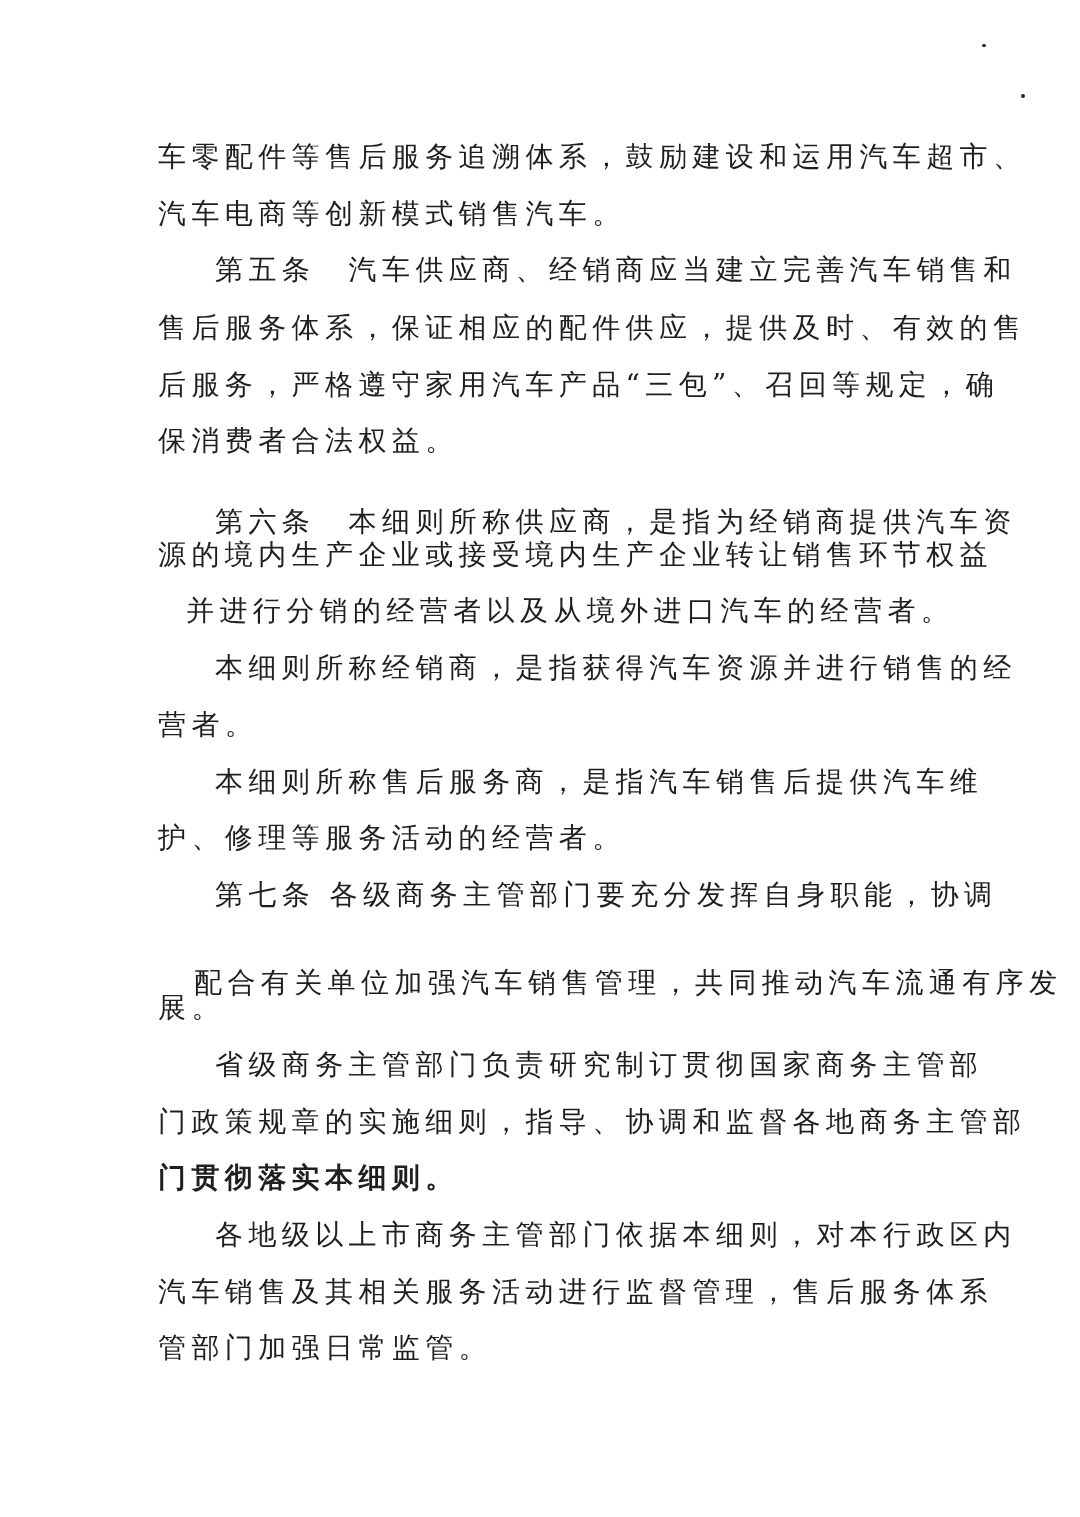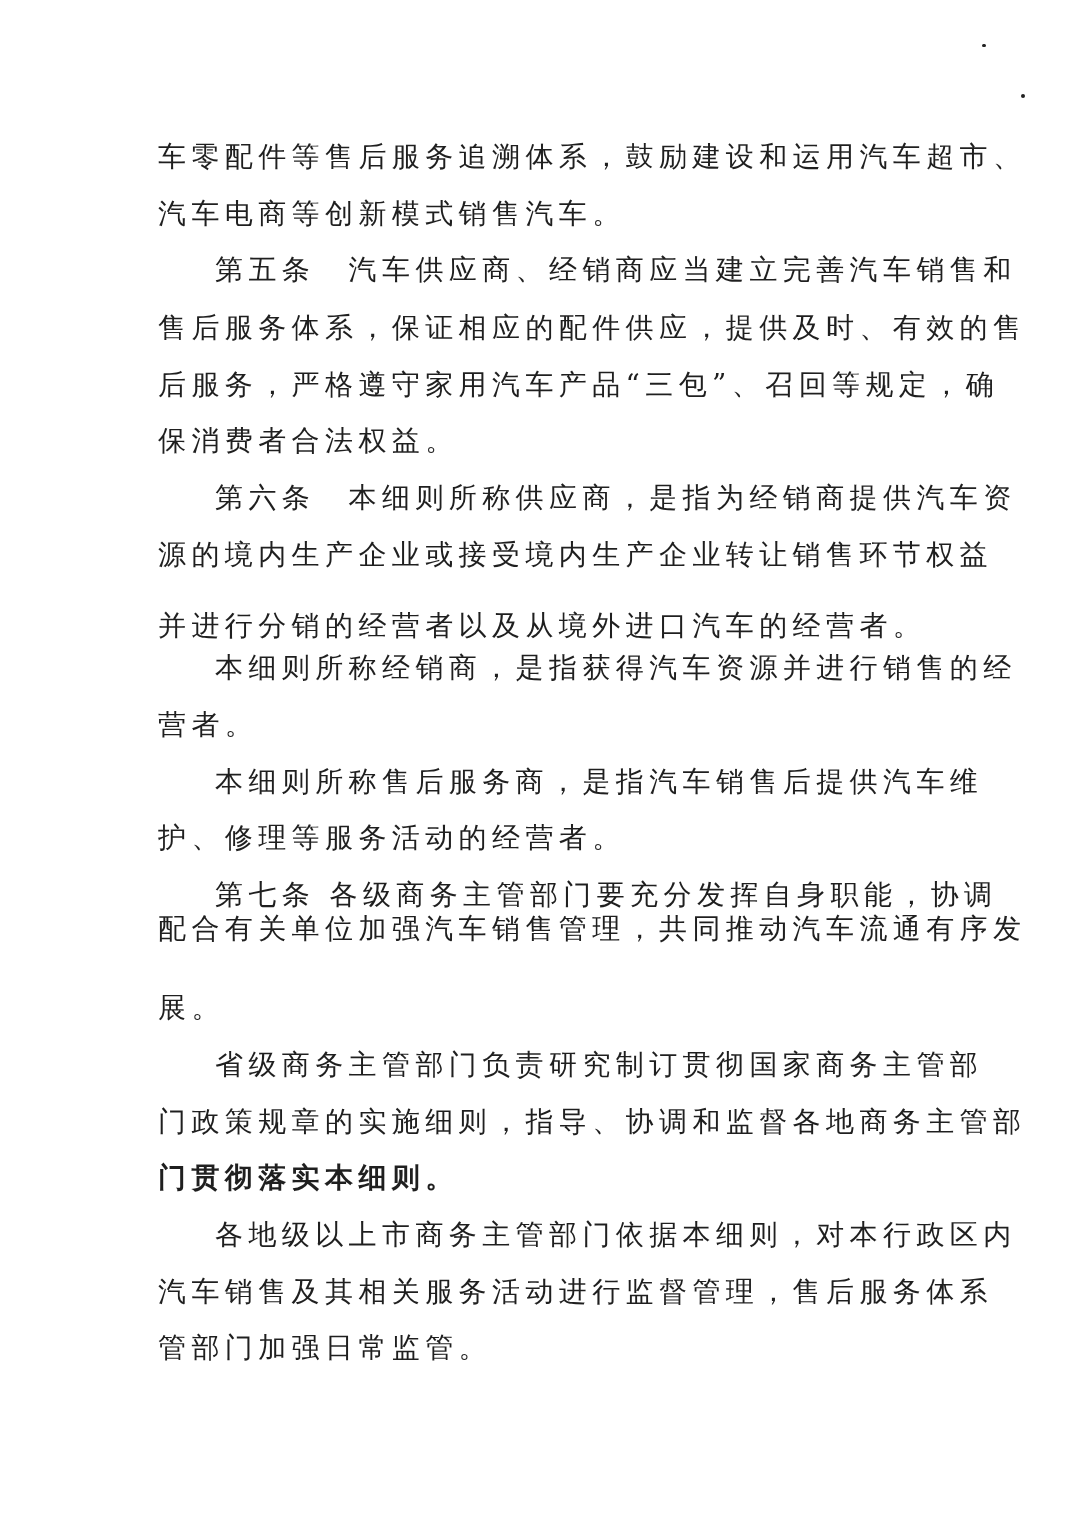--- a/index.html
+++ b/index.html
@@ -65,32 +65,32 @@
 
   <div>
     <div class="line" style="top:137px;">车零配件等售后服务追溯体系，鼓励建设和运用汽车超市、</div>
     <div class="line" style="top:194px;">汽车电商等创新模式销售汽车。</div>
 
     <div class="line indent" style="top:250px;">第五条　汽车供应商、经销商应当建立完善汽车销售和</div>
     <div class="line" style="top:308px;">售后服务体系，保证相应的配件供应，提供及时、有效的售</div>
     <div class="line" style="top:365px;">后服务，严格遵守家用汽车产品“三包”、召回等规定，确</div>
     <div class="line" style="top:421px;">保消费者合法权益。</div>
 
-    <div class="line indent" style="top:478px;font-family:Liberation Serif, serif;">第六条　本细则所称供应商，是指为经销商提供汽车资</div>
+    <div class="line indent" style="top:502px;font-family:Liberation Serif, serif;">第六条　本细则所称供应商，是指为经销商提供汽车资</div>
     <div class="line" style="top:535px;">源的境内生产企业或接受境内生产企业转让销售环节权益</div>
-    <div class="line" style="top:606px;">并进行分销的经营者以及从境外进口汽车的经营者。</div>
+    <div class="line" style="top:591px;margin-left:28px;">并进行分销的经营者以及从境外进口汽车的经营者。</div>
 
     <div class="line indent" style="top:648px;">本细则所称经销商，是指获得汽车资源并进行销售的经</div>
     <div class="line" style="top:705px;">营者。</div>
 
     <div class="line indent" style="top:762px;">本细则所称售后服务商，是指汽车销售后提供汽车维</div>
     <div class="line" style="top:818px;">护、修理等服务活动的经营者。</div>
 
     <div class="line indent" style="top:875px;">第七条 各级商务主管部门要充分发挥自身职能，协调</div>
-    <div class="line" style="top:909px;">配合有关单位加强汽车销售管理，共同推动汽车流通有序发</div>
+    <div class="line" style="top:963px;margin-left:36px;">配合有关单位加强汽车销售管理，共同推动汽车流通有序发</div>
     <div class="line" style="top:988px;">展。</div>
 
     <div class="line indent" style="top:1045px;">省级商务主管部门负责研究制订贯彻国家商务主管部</div>
     <div class="line" style="top:1102px;">门政策规章的实施细则，指导、协调和监督各地商务主管部</div>
     <div class="line" style="top:1158px;font-weight:bold;">门贯彻落实本细则。</div>
 
     <div class="line indent" style="top:1215px;">各地级以上市商务主管部门依据本细则，对本行政区内</div>
     <div class="line" style="top:1272px;">汽车销售及其相关服务活动进行监督管理，售后服务体系</div>
     <div class="line" style="top:1328px;">管部门加强日常监管。</div>
   </div>

